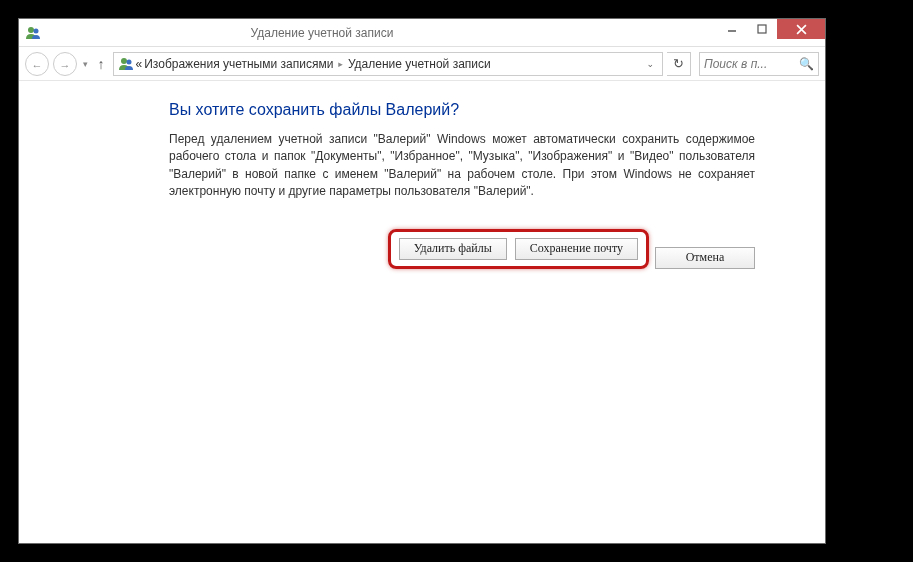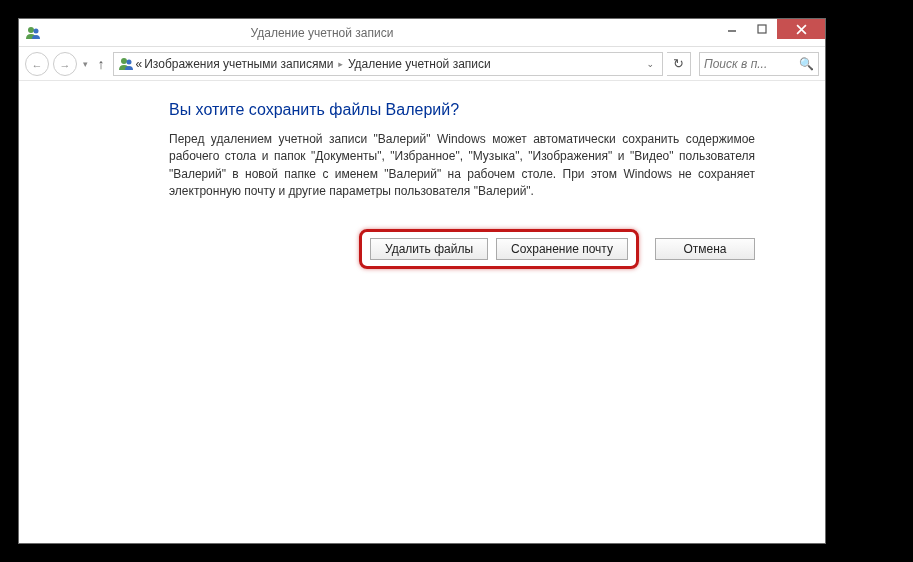--- a/index.html
+++ b/index.html
@@ -155,22 +155,23 @@
 .body-text {
   color: #333;
   font-size: 12px;
   line-height: 1.45;
   text-align: justify;
   margin-bottom: 28px;
 }
 .button-row {
   display: flex;
   justify-content: flex-end;
-  align-items: center;
-  gap: 10px;
+  align-items: flex-end;
+  gap: 0;
+  font-family: Liberation Serif, serif;
 }
 .highlight-box {
   border: 3px solid #c21717;
   border-radius: 8px;
   padding: 6px 8px;
   display: flex;
   gap: 8px;
   box-shadow: 0 0 4px rgba(194,23,23,0.5);
 }
 .btn {

